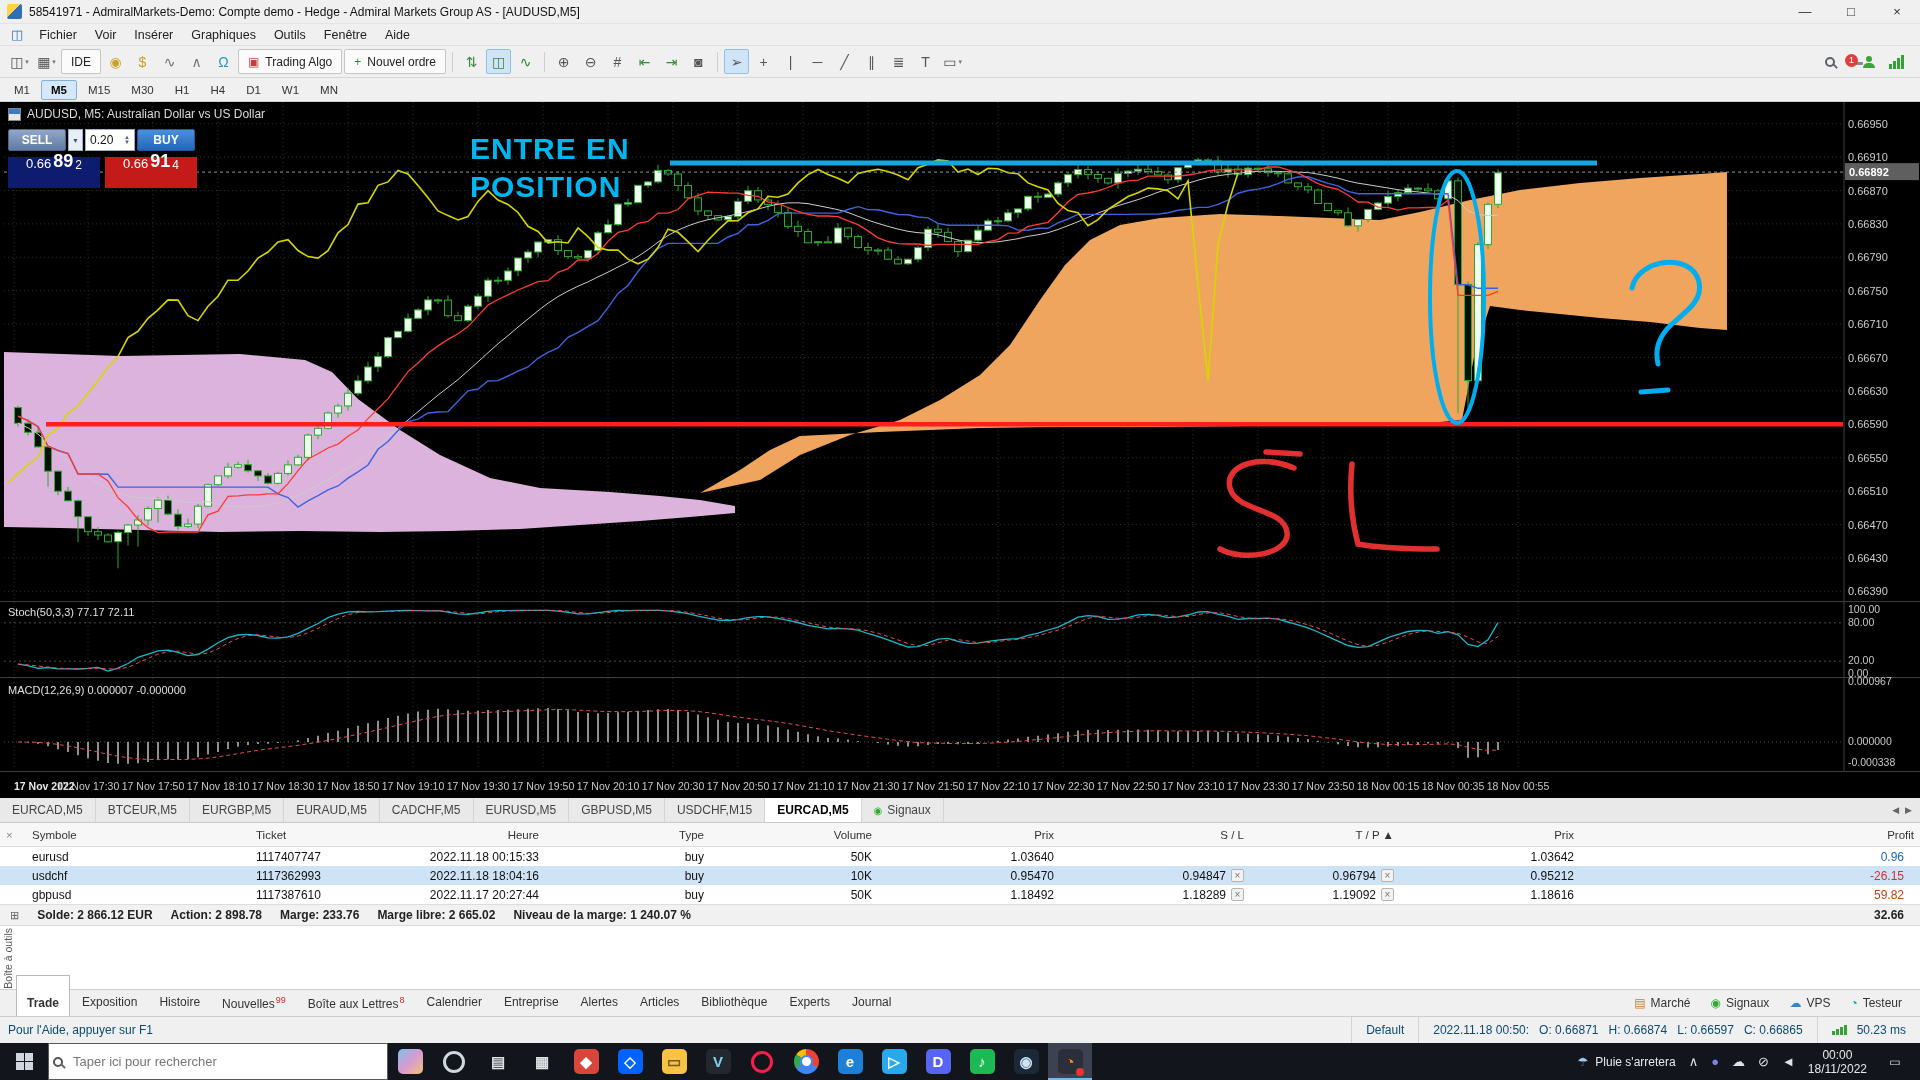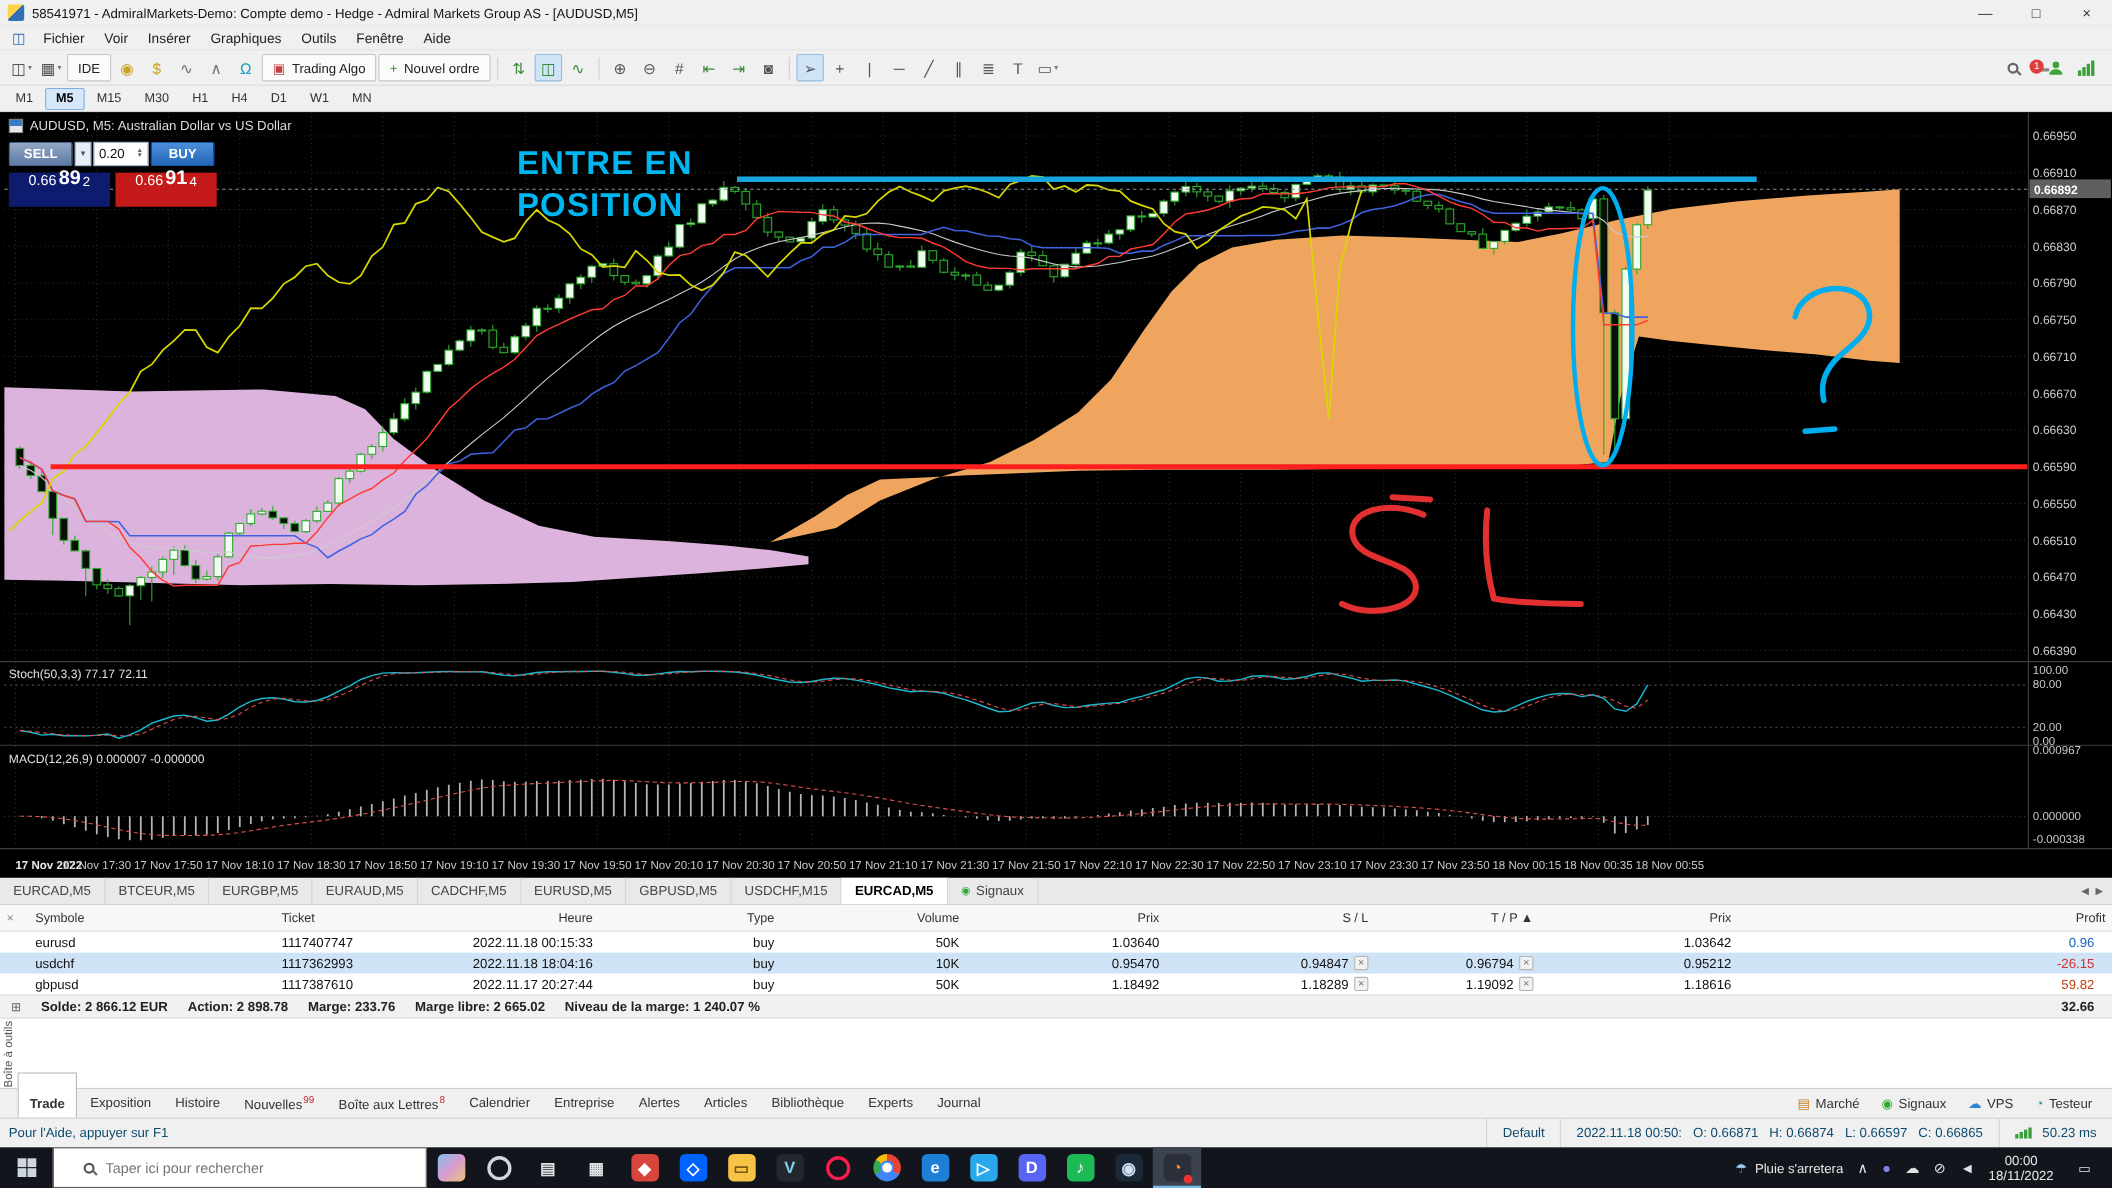--- a/index.html
+++ b/index.html
@@ -124,21 +124,21 @@
   .sb-help { padding-left:8px; }
   .sb-cells { margin-left:auto; display:flex; align-items:stretch; height:100%; }
   .sb-cell { border-left:1px solid #d4d4d4; display:flex; align-items:center; padding:0 14px; gap:10px; }
 
   
   .taskbar { position:absolute; top:1043px; left:0; width:100%; height:37px; background:#12161c;
              display:flex; align-items:stretch; color:#e8e8e8; }
   .start { width:48px; display:flex; align-items:center; justify-content:center; }
   .winlogo { display:grid; grid-template-columns:8px 8px; grid-template-rows:8px 8px; gap:1px; }
   .winlogo i { background:#cfd6dd; display:block; }
-  .tsearch { width:340px; background:#fff; display:flex; align-items:center; gap:10px; padding-left:27px; border:1px solid #5a5a5a; }
+  .tsearch { width:340px; background:#fff; display:flex; align-items:center; gap:10px; padding-left:4px; border:1px solid #5a5a5a; }
   .tsearch .mag { border-color:#555; }
   .tsearch input { border:none; outline:none; font-size:13px; color:#333; width:260px; background:transparent;
                    font-family:"Liberation Sans",sans-serif; }
   .tapps { display:flex; }
   .tapp { width:44px; display:flex; align-items:center; justify-content:center; position:relative; }
   .tapp.active { background:#3c4250; box-shadow:inset 0 -2px 0 #76b9ed; }
   .ticon { width:25px; height:25px; border-radius:5px; display:flex; align-items:center; justify-content:center;
            font-size:15px; font-weight:bold; position:relative; }
   .ticon.ringy { border-radius:50%; border:3px solid; width:22px; height:22px; }
   .ticon.photo { background:linear-gradient(135deg,#7ec0ee,#d79bd0,#f0c27b); }

